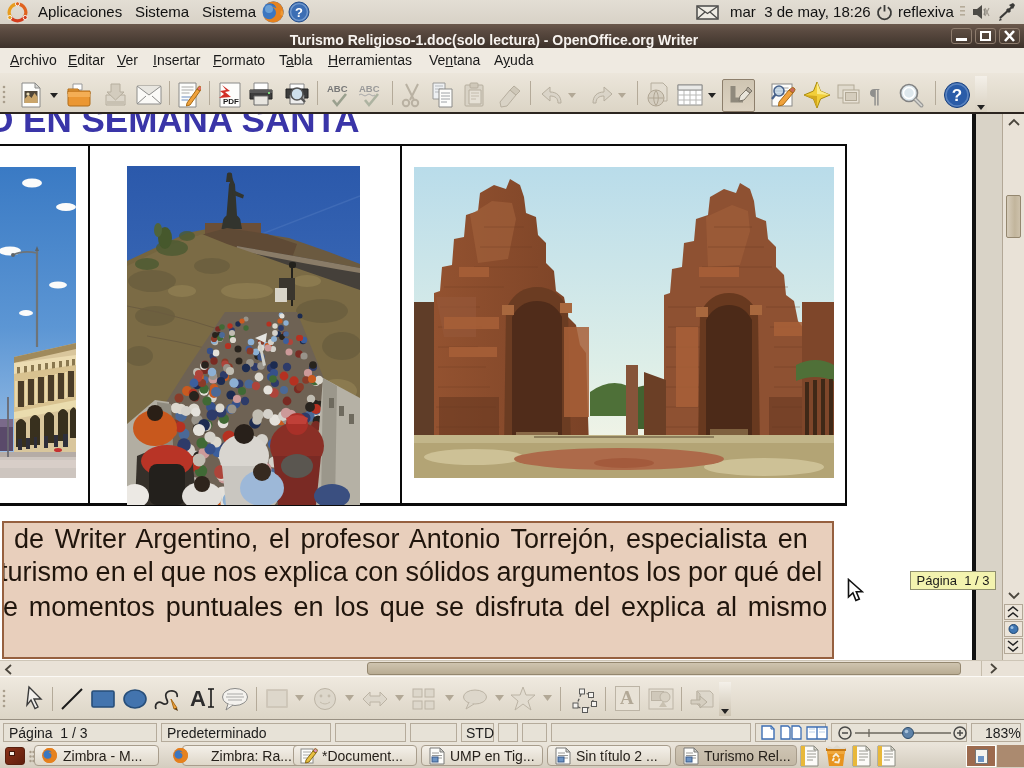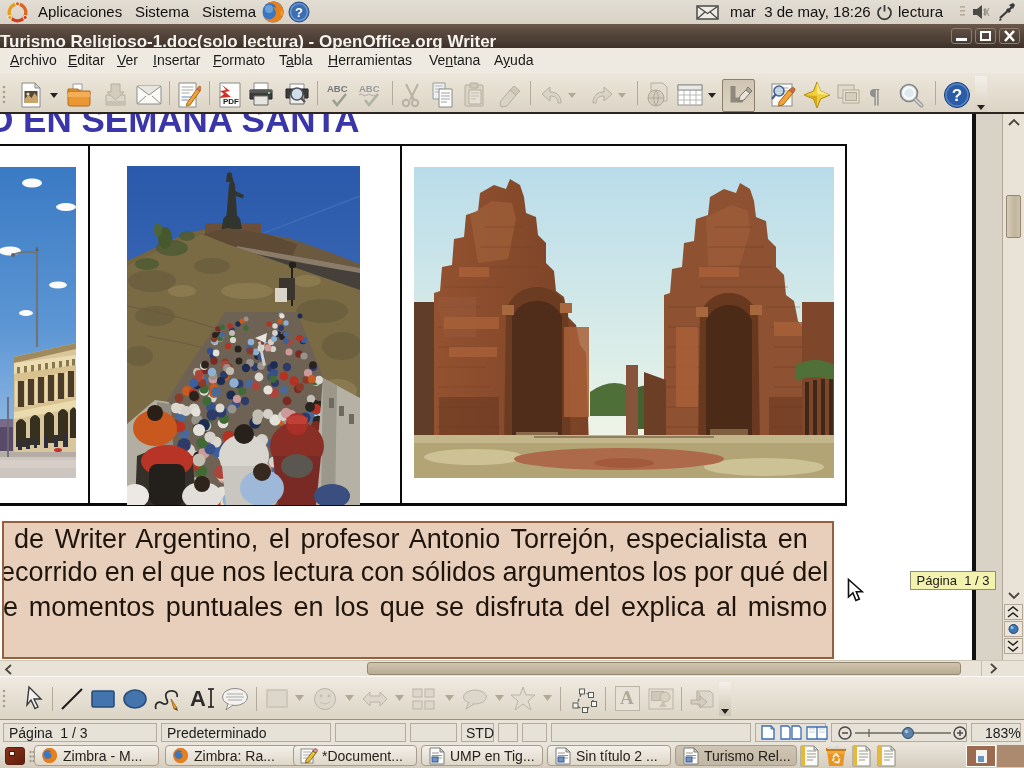--- a/index.html
+++ b/index.html
@@ -38,21 +38,21 @@
 .tkbtn{position:absolute;top:1px;height:21px;border:1px solid #a89d8c;border-radius:4px;background:linear-gradient(#f4f0e9,#ded7c9);font-size:14px;color:#26211b;overflow:hidden;white-space:nowrap}
 </style></head>
 <body>
 <div id="root">
 
 <div id="panel">
 <span class="mi" style="left:38px">Aplicaciones</span>
 <span class="mi" style="left:135px">Sistema</span>
 <span class="mi" style="left:202px">Sistema</span>
 <span class="mi" style="left:730px">mar&nbsp; 3 de may, 18:26</span>
-<span class="mi" style="left:898px">lectura</span>
+<span class="mi" style="left:898px">reflexiva</span>
 <svg class="abs" style="left:7px;top:2px" width="21" height="21" viewBox="0 0 21 21">
  <g fill="none">
           <path d="M10.5 2.2a8.3 8.3 0 016.9 12.9" stroke="#e0621e" stroke-width="3.2"></path>
           <path d="M17.4 15.1a8.3 8.3 0 01-13.8 0" stroke="#d33c1d" stroke-width="3.2"></path>
           <path d="M3.6 15.1A8.3 8.3 0 0110.5 2.2" stroke="#e89c1e" stroke-width="3.2"></path>
         </g>
  <circle cx="10.5" cy="1.8" r="2.1" fill="#e0621e" stroke="#f6f2ea"></circle>
         <circle cx="18.2" cy="15.5" r="2.1" fill="#d33c1d" stroke="#f6f2ea"></circle>
         <circle cx="2.8" cy="15.5" r="2.1" fill="#e89c1e" stroke="#f6f2ea"></circle>
 </svg>
@@ -91,21 +91,21 @@
         <path d="M13 12l4-8M13 4l4 8" stroke="#a09a90" stroke-width="1.2"></path>
 </svg>
 <svg class="abs" style="left:997px;top:3px" width="20" height="18" viewBox="0 0 20 18">
  <path d="M3 15L15 4" stroke="#3a3a38" stroke-width="2.2"></path>
         <path d="M12 2l4 4 2-4-2-2zM3 15l-1 3 3-1z" fill="#3a3a38"></path>
         <path d="M10 6l3 3" stroke="#3a3a38" stroke-width="3"></path>
 </svg>
 </div>
 
 <div id="titlebar">
-<div style="position:absolute;left:0;width:988px;top:8px;font-size:17px;color:#f7f3ef">Turismo Religioso-1.doc(solo lectura) - OpenOffice.org Writer</div>
+<div style="position:absolute;left:0;width:988px;top:8px;text-align:center;font-size:14px;color:#f7f3ef">Turismo Religioso-1.doc(solo lectura) - OpenOffice.org Writer</div>
 <div class="wbtn" style="left:951px"><svg width="19" height="14">
           <rect x="4" y="9" width="11" height="3" fill="#fff"></rect>
         </svg></div>
 <div class="wbtn" style="left:975px"><svg width="19" height="14">
           <rect x="5" y="3" width="9" height="8" fill="none" stroke="#fff" stroke-width="2"></rect>
         </svg></div>
 <div class="wbtn" style="left:999px"><svg width="19" height="14">
           <path d="M5 2l9 10M14 2l-9 10" stroke="#fff" stroke-width="2.6"></path>
         </svg></div>
 </div>
@@ -859,21 +859,21 @@
         </g>
  <ellipse cx="205" cy="292" rx="105" ry="11" fill="#ad6a4a"></ellipse>
  <ellipse cx="210" cy="296" rx="30" ry="5" fill="#a35a3c"></ellipse>
  <g stroke="#5a4a30" stroke-width="1">
           <path d="M120 270h180"></path>
         </g>
 </svg>
 
 <div id="tanbox">
 <div class="pline" style="left:10px;top:1px;word-spacing:3.1px">de Writer Argentino, el profesor Antonio Torrejón, especialista en</div>
-<div class="pline" style="left:-4px;top:34px;word-spacing:-0.4px">ecorrido en el que nos lectura con sólidos argumentos los por qué del</div>
+<div class="pline" style="left:-4px;top:34px;word-spacing:-0.4px">turismo en el que nos explica con sólidos argumentos los por qué del</div>
 <div class="pline" style="left:-1px;top:69px;word-spacing:3.3px">e momentos puntuales en los que se disfruta del explica al mismo</div>
 </div>
 </div>
 <div id="pageedge"></div>
 <div id="docbg"></div>
 
 <div style="position:absolute;left:910px;top:571px;width:86px;height:19px;background:#f3f3af;border:1px solid #90906e;font-size:13px;color:#1a1a1a;text-align:center;line-height:17px">Página&nbsp; 1 / 3</div>
 
 <div id="vscroll">
 <svg class="abs" style="left:5px;top:4px" width="12" height="10">
@@ -1080,21 +1080,21 @@
           <circle cx="1.5" cy="6.5" r="1.2"></circle>
           <circle cx="1.5" cy="11" r="1.2"></circle>
           <circle cx="4.5" cy="2" r="1.2"></circle>
           <circle cx="4.5" cy="6.5" r="1.2"></circle>
           <circle cx="4.5" cy="11" r="1.2"></circle>
         </g>
       </svg>
 <div class="tkbtn" style="left:34px;width:125px">
         <span style="position:absolute;left:28px;top:2px">Zimbra - M...</span>
       </div>
-<div class="tkbtn" style="left:165px;width:148px">
+<div class="tkbtn" style="left:182px;width:148px">
         <span style="position:absolute;left:28px;top:2px">Zimbra: Ra...</span>
       </div>
 <div class="tkbtn" style="left:293px;width:124px">
         <span style="position:absolute;left:28px;top:2px">*Document...</span>
       </div>
 <div class="tkbtn" style="left:421px;width:122px">
         <span style="position:absolute;left:28px;top:2px">UMP en Tig...</span>
       </div>
 <div class="tkbtn" style="left:547px;width:124px">
         <span style="position:absolute;left:28px;top:2px">Sin título 2 ...</span>

